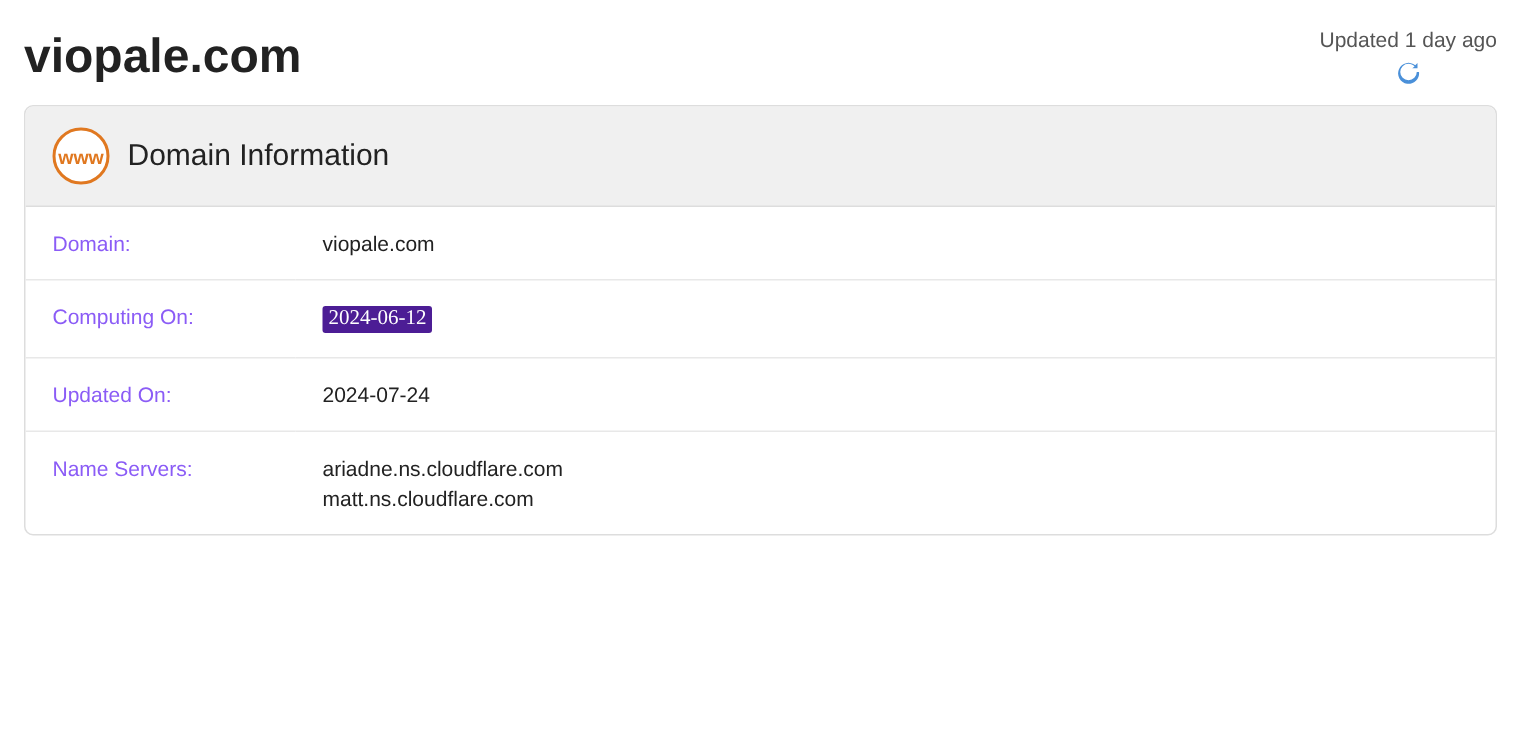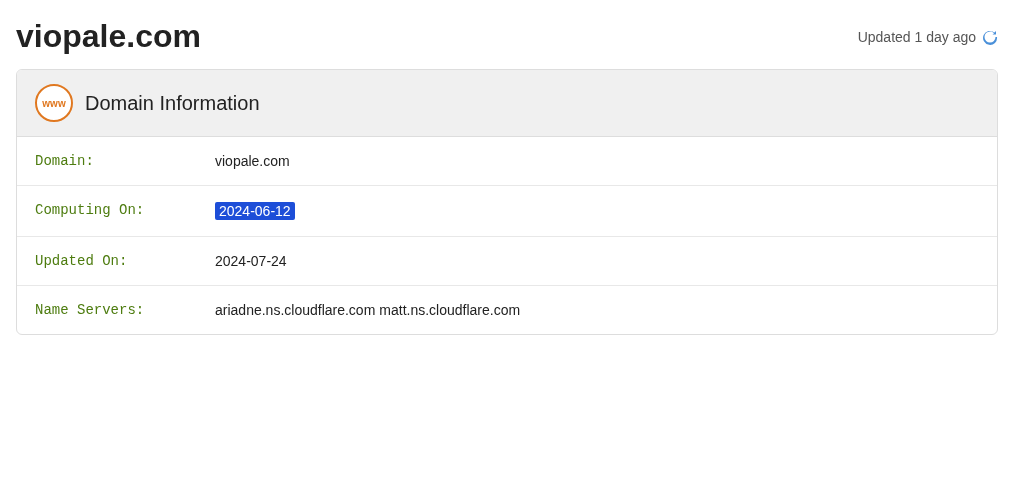--- a/index.html
+++ b/index.html
@@ -29,20 +29,21 @@
       font-weight: bold;
       color: #222;
     }
 
     .updated-info {
       display: flex;
       align-items: center;
       gap: 6px;
       color: #555;
       font-size: 14px;
+      flex-direction: column;
     }
 
     .refresh-icon {
       display: inline-block;
       width: 16px;
       height: 16px;
       color: #4a90d9;
       cursor: pointer;
     }
 
@@ -62,21 +63,21 @@
     }
 
     .www-icon {
       width: 38px;
       height: 38px;
       border-radius: 50%;
       border: 2px solid #e07820;
       display: flex;
       align-items: center;
       justify-content: center;
-      font-size: 10px;
+      font-size: 13px;
       font-weight: bold;
       color: #e07820;
       background: #fff;
       flex-shrink: 0;
     }
 
     .card-title {
       font-size: 20px;
       font-weight: normal;
       color: #222;
@@ -95,40 +96,41 @@
       border-bottom: none;
     }
 
     .info-table td {
       padding: 16px 18px;
       vertical-align: top;
       font-size: 14px;
     }
 
     .info-table td:first-child {
-      color: #4d7c0f;
+      color: #8b5cf6;
       width: 180px;
       font-weight: normal;
-      font-family: Liberation Mono, monospace;
     }
 
     .info-table td:last-child {
       color: #222;
     }
 
     .highlight {
-      background: #1d4ed8;
+      background: #4c1d95;
       color: #fff;
       padding: 1px 4px;
       border-radius: 2px;
       display: inline-block;
+      font-family: Liberation Serif, serif;
     }
 
     .ns-list {
       display: flex;
+      flex-direction: column;
       gap: 4px;
     }
   </style>
 </head>
 <body>
 
 <div class="page-header">
   <h1 class="domain-title">viopale.com</h1>
   <div class="updated-info">
     <span>Updated 1 day ago</span>

